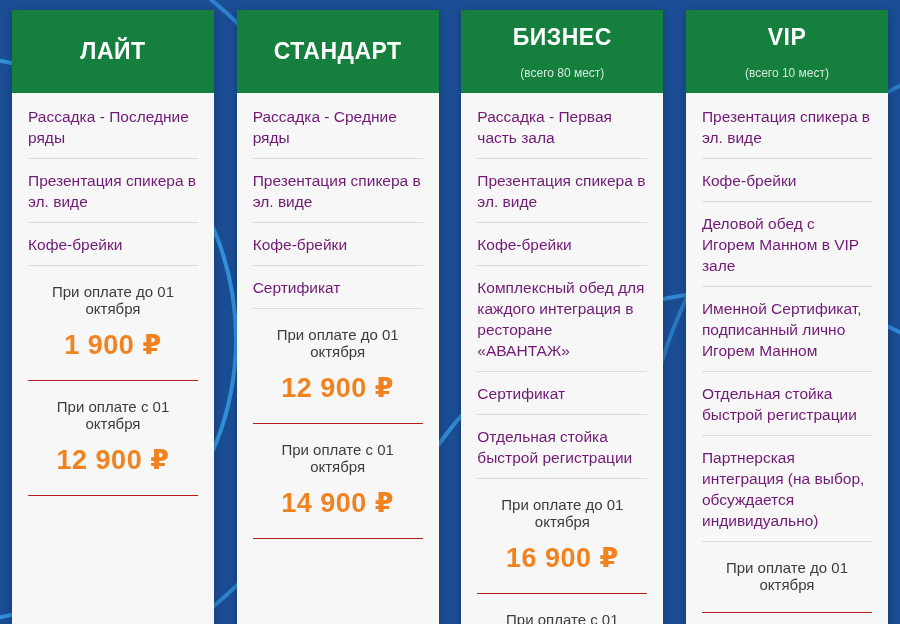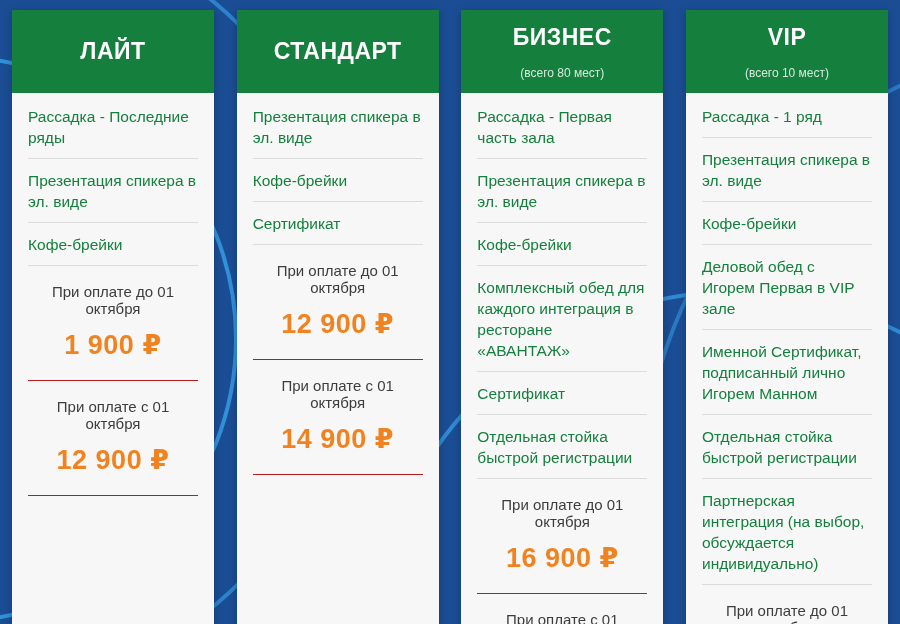--- a/index.html
+++ b/index.html
@@ -65,21 +65,21 @@
     font-size: 12px;
     margin-top: 15px;
   }
   .card-subtitle:empty { display: none; }
   .card-body {
     background: #f7f7f7;
     flex: 1 1 auto;
     padding: 2px 16px 0 16px;
   }
   .feature {
-    color: #15803d;
+    color: #701a75;
     font-size: 15.5px;
     line-height: 21px;
     padding: 11px 0 10px 0;
     border-bottom: 1px solid #dcdcdc;
   }
   .price-block {
     text-align: center;
     padding: 17px 0 19px 0;
     border-bottom: 1px solid #b91c1c;
   }
@@ -123,20 +123,21 @@
         </div>
       </div>
   </div>
 
   <div class="card">
     <div class="card-header">
       <div class="card-title">СТАНДАРТ</div>
 
     </div>
     <div class="card-body">
+        <div class="feature">Рассадка - Средние ряды</div>
         <div class="feature">Презентация спикера в эл. виде</div>
         <div class="feature">Кофе-брейки</div>
         <div class="feature">Сертификат</div>
         <div class="price-block">
           <div class="price-label">При оплате до 01 октября</div>
           <div class="price-value">12 900 ₽</div>
         </div>
         <div class="price-block">
           <div class="price-label">При оплате с 01 октября</div>
           <div class="price-value">14 900 ₽</div>
@@ -165,24 +166,23 @@
         </div>
       </div>
   </div>
 
   <div class="card">
     <div class="card-header">
       <div class="card-title">VIP</div>
       <div class="card-subtitle">(всего 10 мест)</div>
     </div>
     <div class="card-body">
-        <div class="feature">Рассадка - 1 ряд</div>
         <div class="feature">Презентация спикера в эл. виде</div>
         <div class="feature">Кофе-брейки</div>
-        <div class="feature">Деловой обед с Игорем Первая в VIP зале</div>
+        <div class="feature">Деловой обед с Игорем Манном в VIP зале</div>
         <div class="feature">Именной Сертификат, подписанный лично Игорем Манном</div>
         <div class="feature">Отдельная стойка быстрой регистрации</div>
         <div class="feature">Партнерская интеграция (на выбор, обсуждается индивидуально)</div>
         <div class="price-block">
           <div class="price-label">При оплате до 01 октября</div>
         </div>
       </div>
   </div>
 </div>
 

